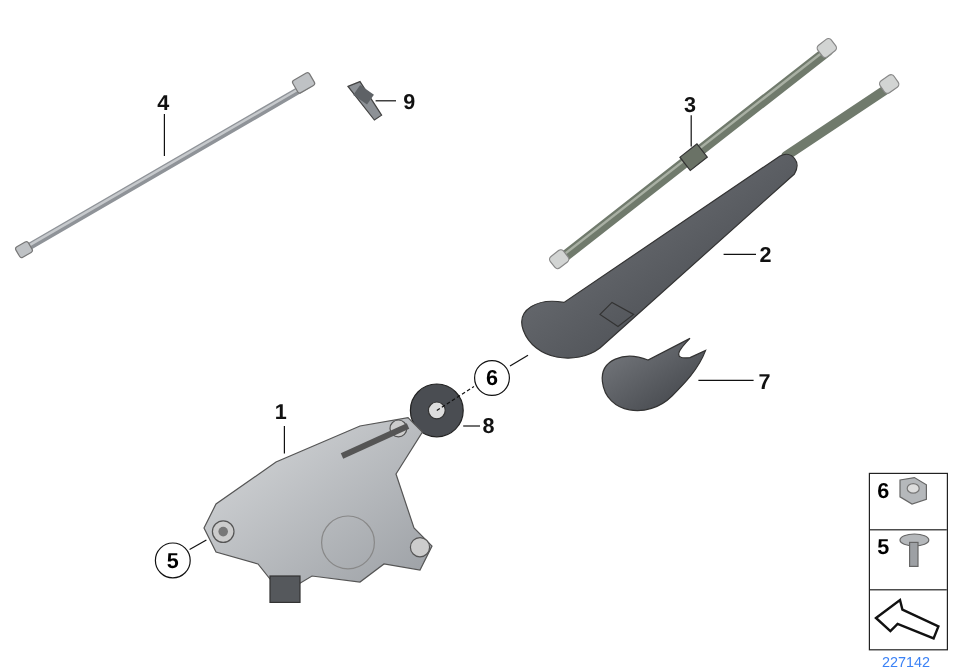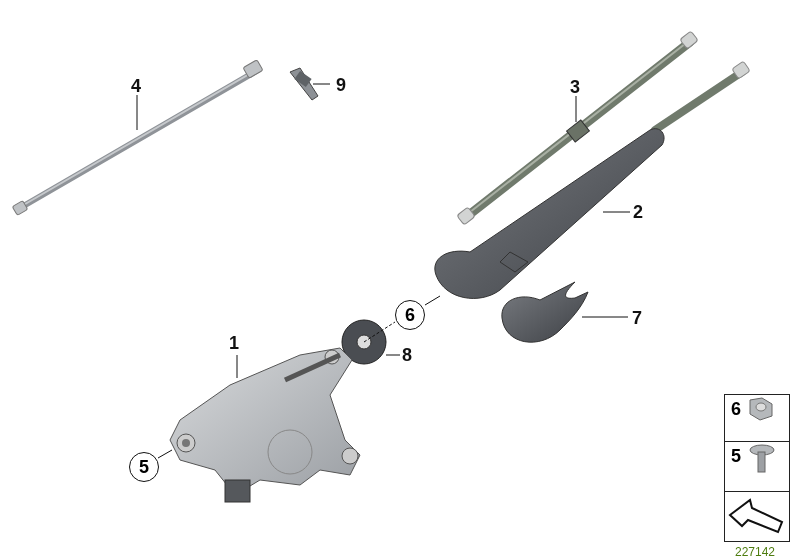--- a/index.html
+++ b/index.html
@@ -3,21 +3,21 @@
 <meta charset="utf-8">
 <style>
   html,body{margin:0;padding:0;background:#fff;}
   body{width:800px;height:560px;position:relative;overflow:hidden;font-family:"Liberation Sans",sans-serif;}
   .stage{position:absolute;left:0;top:0;width:800px;height:560px;}
   .callout{position:absolute;font-weight:bold;font-size:18px;color:#111;line-height:1;}
   .circled{position:absolute;width:30px;height:30px;border:1.5px solid #111;border-radius:50%;box-sizing:border-box;font-weight:bold;font-size:18px;display:flex;align-items:center;justify-content:center;background:#fff;}
   .legend-box{position:absolute;left:724px;top:394px;width:66px;height:148px;border:1px solid #222;box-sizing:border-box;}
   .legend-cell{position:absolute;left:0;width:64px;border-bottom:1px solid #222;box-sizing:border-box;}
   .legend-num{position:absolute;left:6px;top:4px;font-weight:bold;font-size:18px;}
-  .diagram-id{position:absolute;left:735px;top:545px;font-size:12px;color:#4d7c0f;}
+  .diagram-id{position:absolute;left:735px;top:545px;font-size:12px;color:#3b82f6;}
 </style>
 </head>
 <body>
 
 <div class="stage">
   <svg width="800" height="560" style="position:absolute;left:0;top:0">
     <defs>
       <linearGradient id="rod" x1="0" y1="0" x2="0" y2="1">
         <stop offset="0" stop-color="#c9ccd0"></stop>
           <stop offset="1" stop-color="#8b8f94"></stop>

